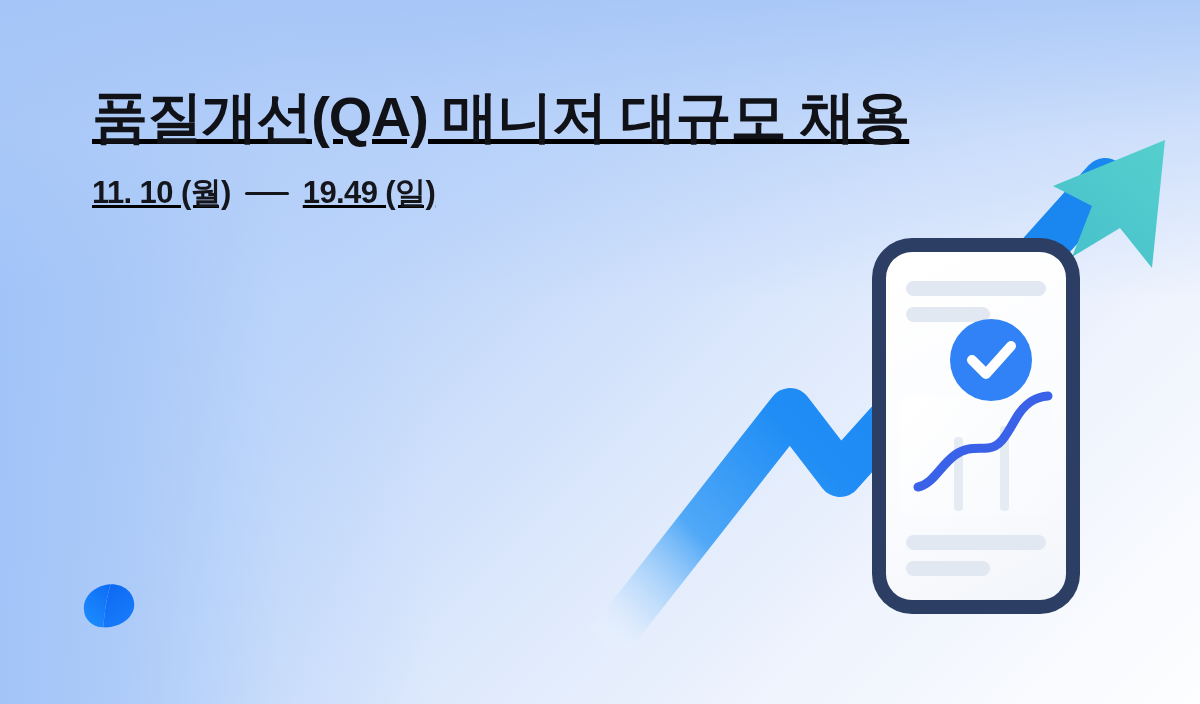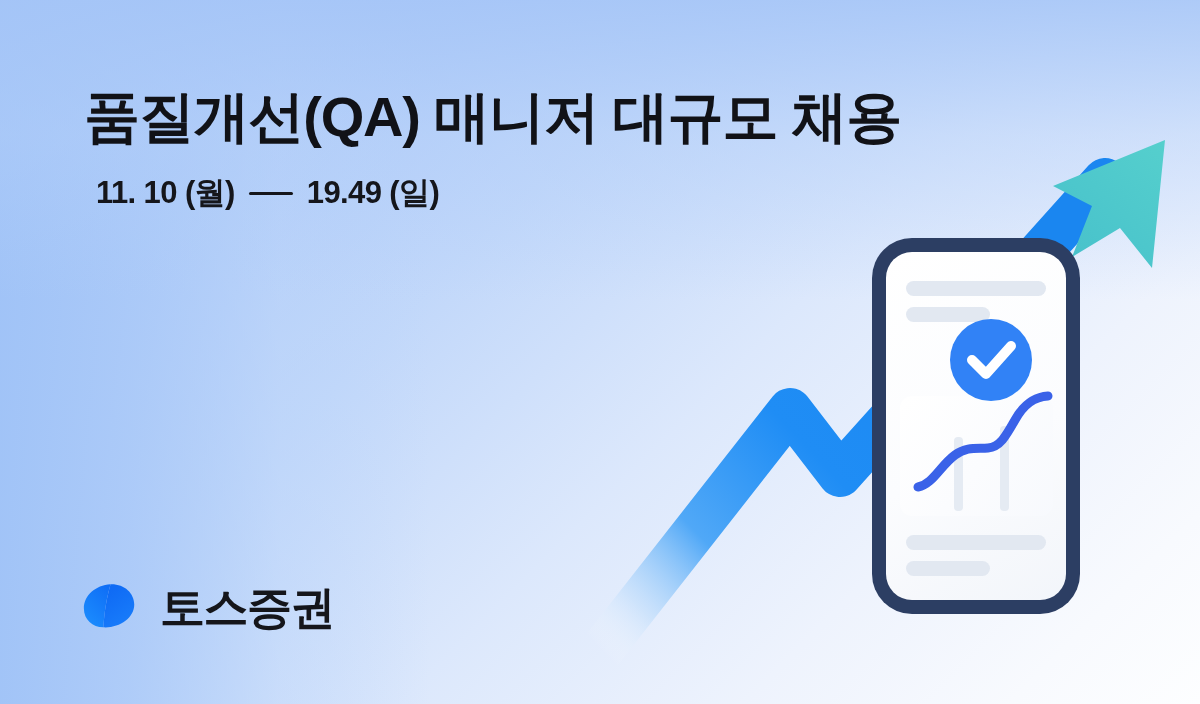--- a/index.html
+++ b/index.html
@@ -46,44 +46,44 @@
     background: linear-gradient(to bottom,
       rgba(165,197,247,0.85) 0%,
       rgba(178,206,249,0.45) 45%,
       rgba(255,255,255,0) 100%);
     pointer-events: none;
   }
 
   
   .text-block {
     position: absolute;
-    left: 84px;
+    left: 92px;
     top: 84px;
     z-index: 6;
+    text-decoration: underline;
   }
   .headline {
     margin: 0;
     font-size: 56px;
     font-weight: 700;
     letter-spacing: -1.2px;
     color: #111217;
     line-height: 1.18;
     white-space: nowrap;
   }
   .daterow {
     margin-top: 22px;
     display: flex;
     align-items: center;
     gap: 14px;
     font-size: 31px;
     font-weight: 700;
     color: #15161b;
     letter-spacing: -0.6px;
     white-space: nowrap;
-    margin-left: 12px;
   }
   .date-sep {
     display: inline-block;
     width: 44px;
     height: 3px;
     background: #15161b;
     border-radius: 2px;
   }
 
   
@@ -204,16 +204,15 @@
         <linearGradient id="lgB" x1="30" y1="16" x2="56" y2="52" gradientUnits="userSpaceOnUse">
           <stop offset="0" stop-color="#0f6bf5"></stop>
           <stop offset="1" stop-color="#1a7ffb"></stop>
         </linearGradient>
       </defs>
 
       <path d="M31.5 8.5 C16 9.5 4 20 4 33.5 C4 45 13 53 24 53 C25 44 25.5 30 31.5 8.5 Z" fill="url(#lgA)"></path>
 
       <path d="M31.5 8.5 C25.5 30 25 44 24 53 C40.5 54 56 43.5 56 29.5 C56 17.5 45.5 8 31.5 8.5 Z" fill="url(#lgB)"></path>
     </svg>
-    <span class="logo-word">토스증권</span>
   </div>
 
 </div>
 
 </body></html>

